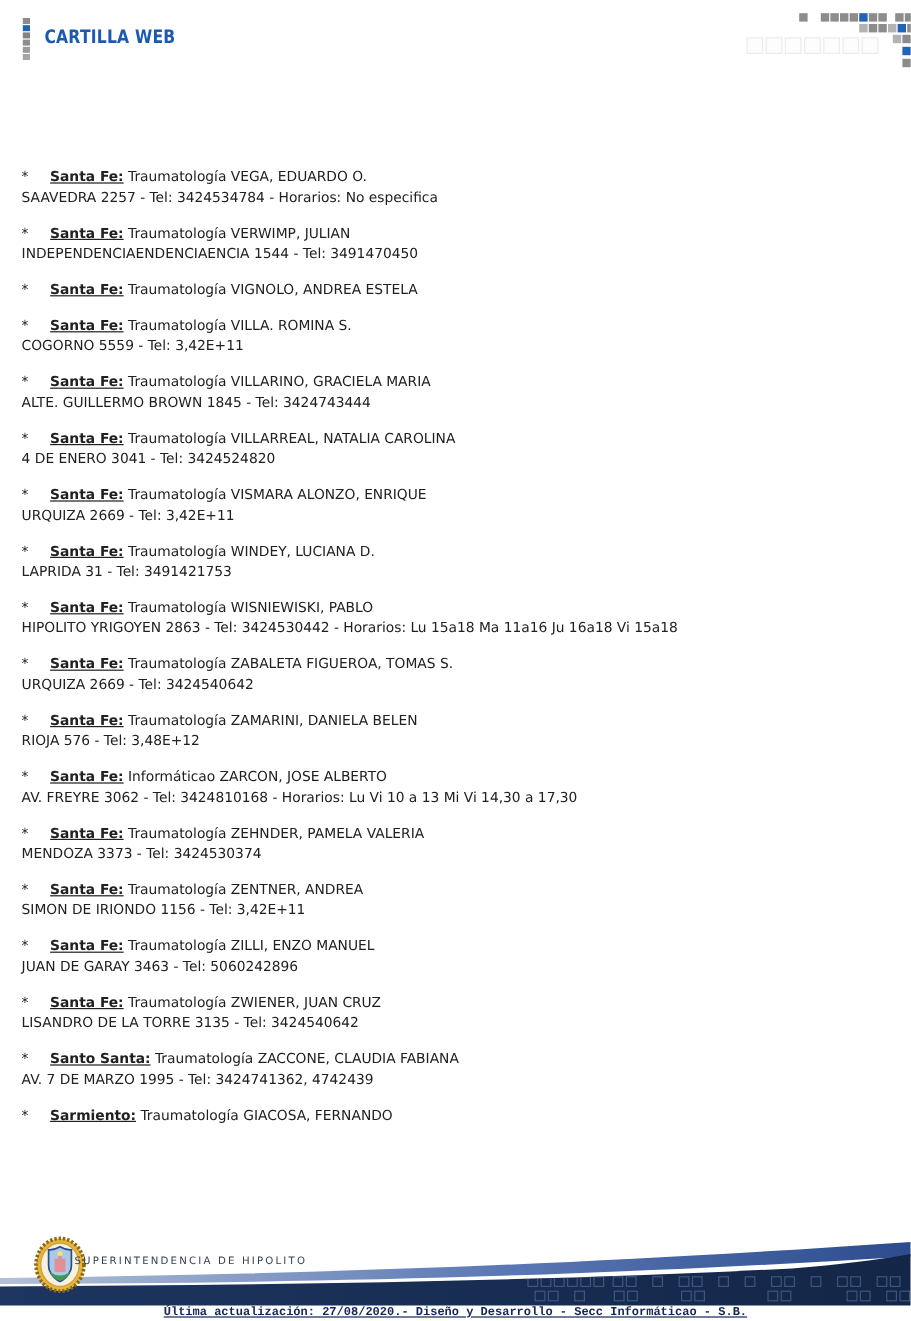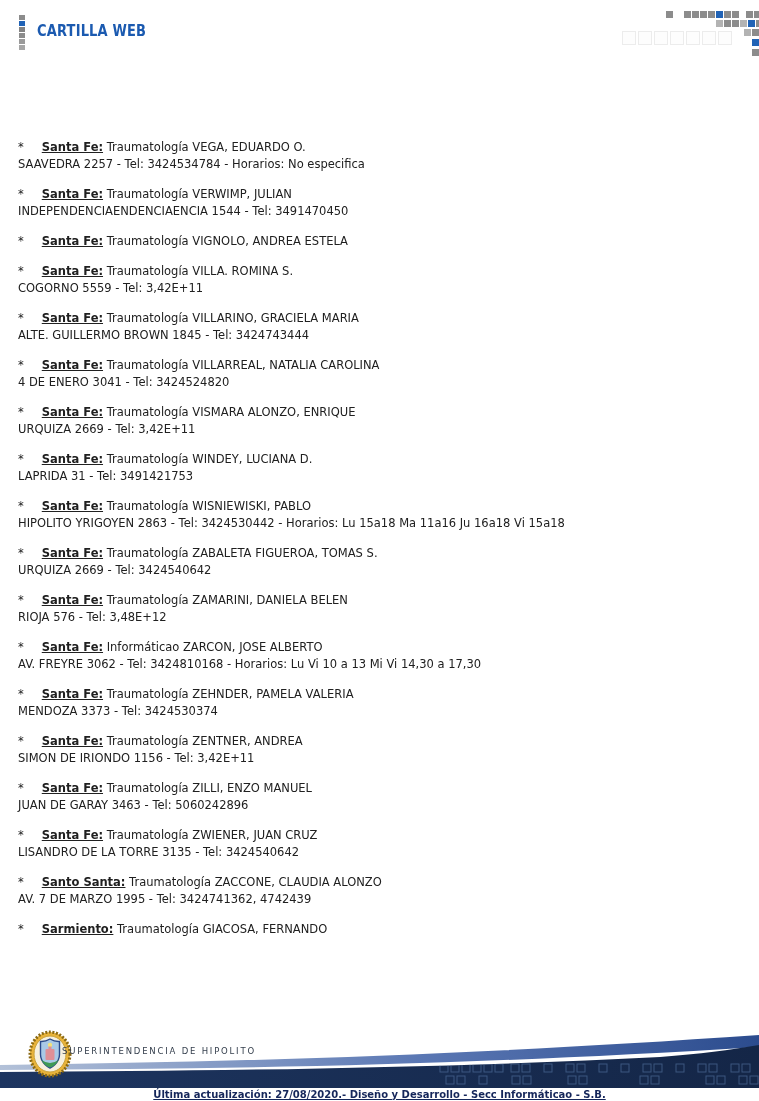--- a/index.html
+++ b/index.html
@@ -29,20 +29,21 @@
   .crest{position:absolute;left:28px;top:10px;}
   .org-name{
     position:absolute;left:62px;top:26px;
     font-size:8.5px;letter-spacing:1.8px;color:#36404e;white-space:nowrap;
   }
   .swoosh{position:absolute;left:0;top:10px;}
   .last-update{
     position:absolute;left:0;top:69px;width:759px;text-align:center;
     font-size:10px;font-weight:bold;color:#15265a;text-decoration:underline;
     white-space:nowrap;
+    font-family:Liberation Mono, monospace;
   }
 </style>
 </head>
 <body>
 
 <div class="header">
   <div class="logo-blocks">
       <div class="sq" style="left: 0px; top: 0px; background: rgb(140, 140, 140);"></div>
       <div class="sq" style="left: 0px; top: 6px; background: rgb(33, 99, 182);"></div>
       <div class="sq" style="left: 0px; top: 12px; background: rgb(131, 131, 131);"></div>
@@ -140,21 +141,21 @@
     </div>
     <div class="entry">
       <div><span>*</span><span class="loc">Santa Fe:</span><span> Traumatología ZILLI, ENZO MANUEL</span></div>
       <div>JUAN DE GARAY 3463 - Tel: 5060242896</div>
     </div>
     <div class="entry">
       <div><span>*</span><span class="loc">Santa Fe:</span><span> Traumatología ZWIENER, JUAN CRUZ</span></div>
       <div>LISANDRO DE LA TORRE 3135 - Tel: 3424540642</div>
     </div>
     <div class="entry">
-      <div><span>*</span><span class="loc">Santo Santa:</span><span> Traumatología ZACCONE, CLAUDIA ALONZO</span></div>
+      <div><span>*</span><span class="loc">Santo Santa:</span><span> Traumatología ZACCONE, CLAUDIA FABIANA</span></div>
       <div>AV. 7 DE MARZO 1995 - Tel: 3424741362, 4742439</div>
     </div>
     <div class="entry">
       <div><span>*</span><span class="loc">Sarmiento:</span><span> Traumatología GIACOSA, FERNANDO</span></div>
     </div>
   </div>
 
 <div class="footer">
 
   <svg class="swoosh" width="759" height="71" viewBox="0 0 759 71">

